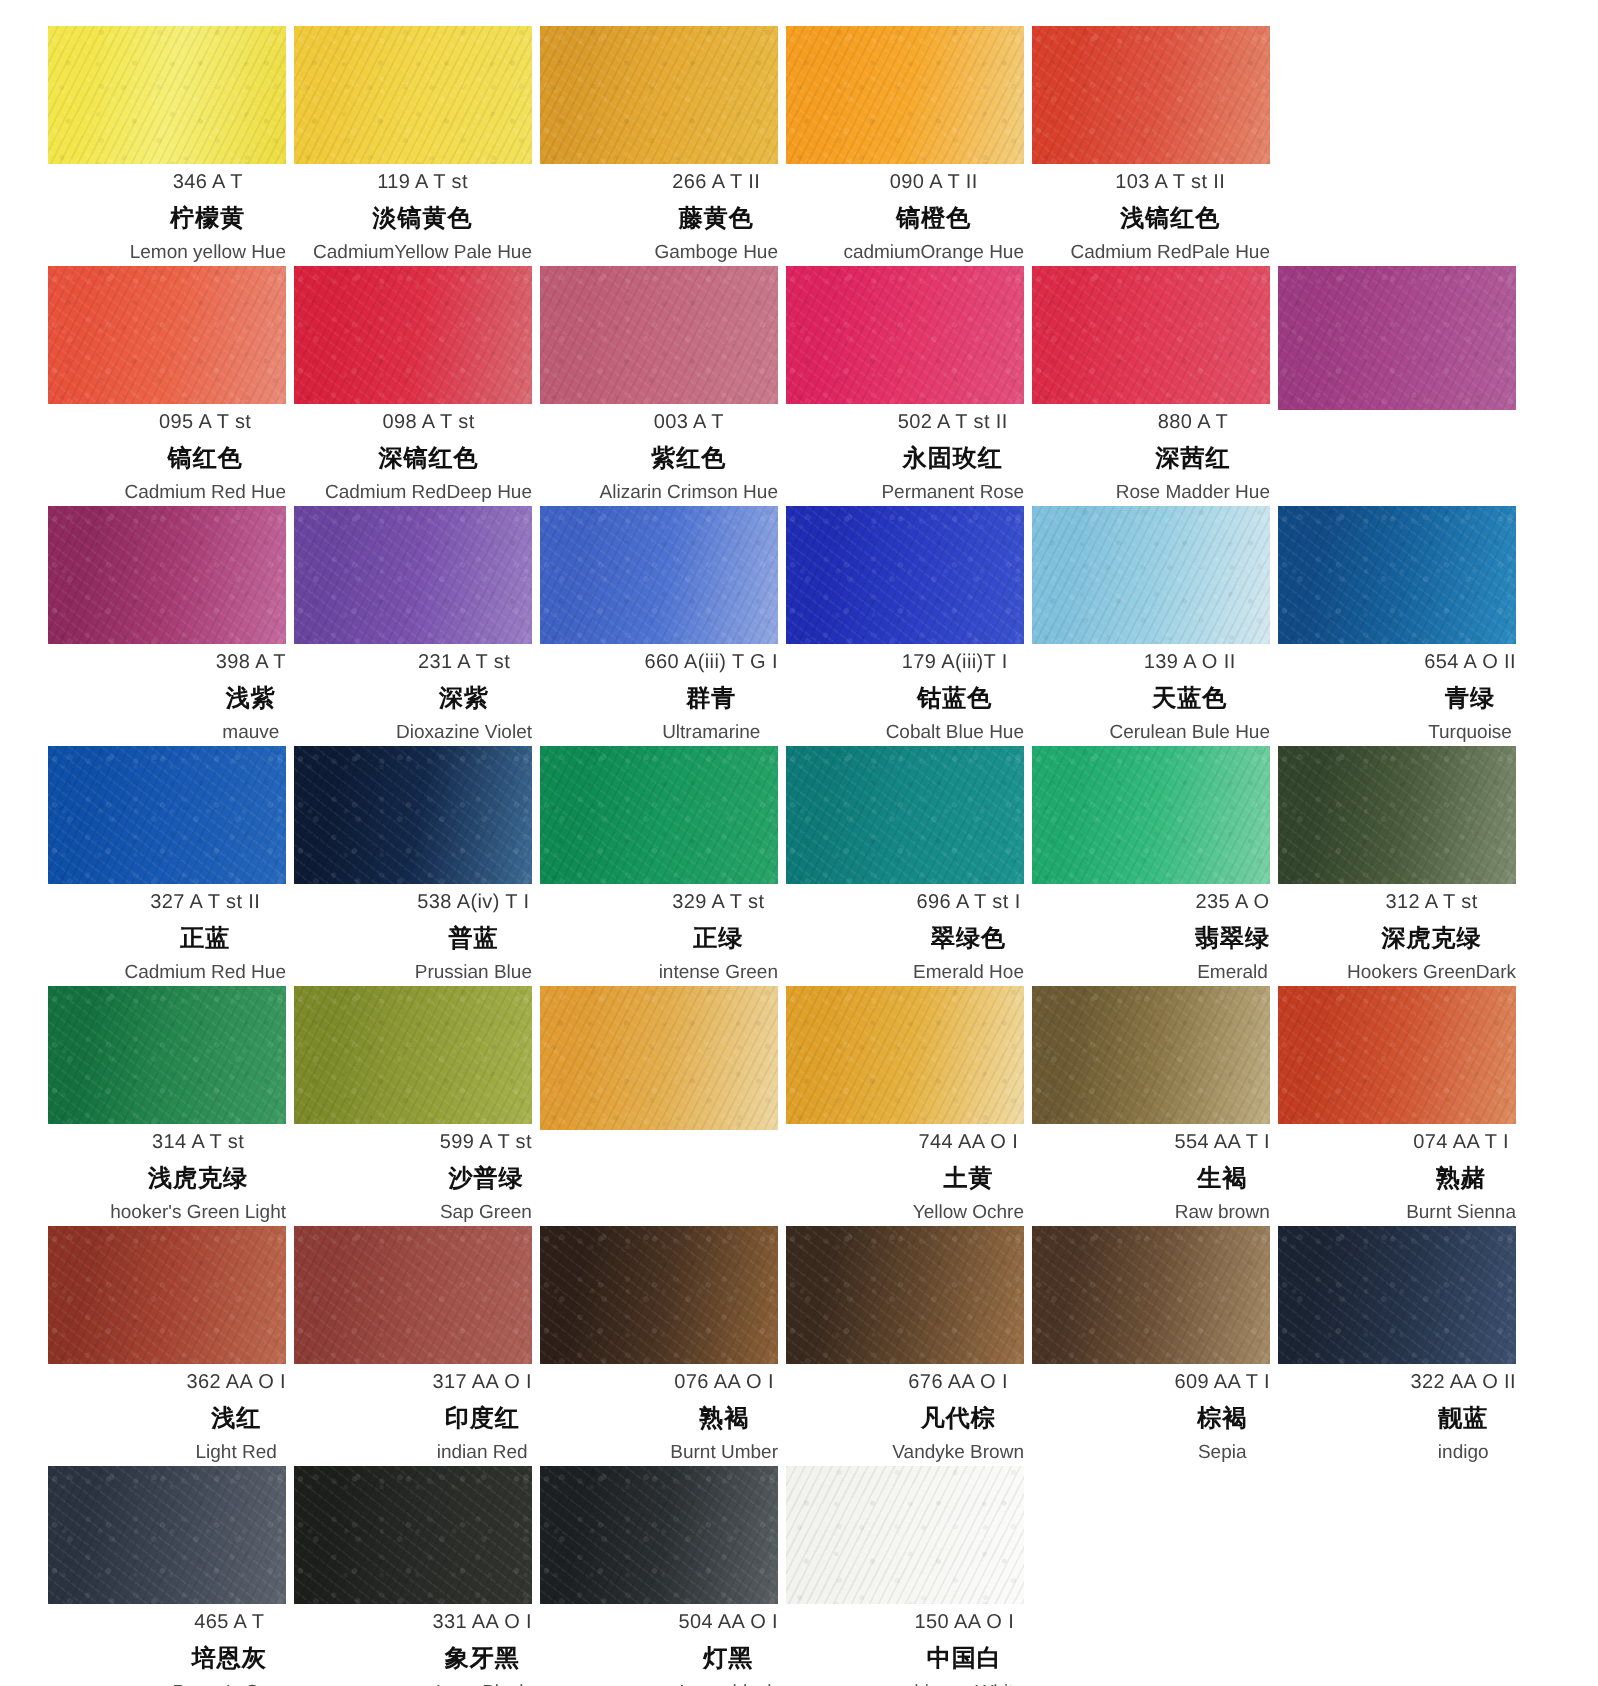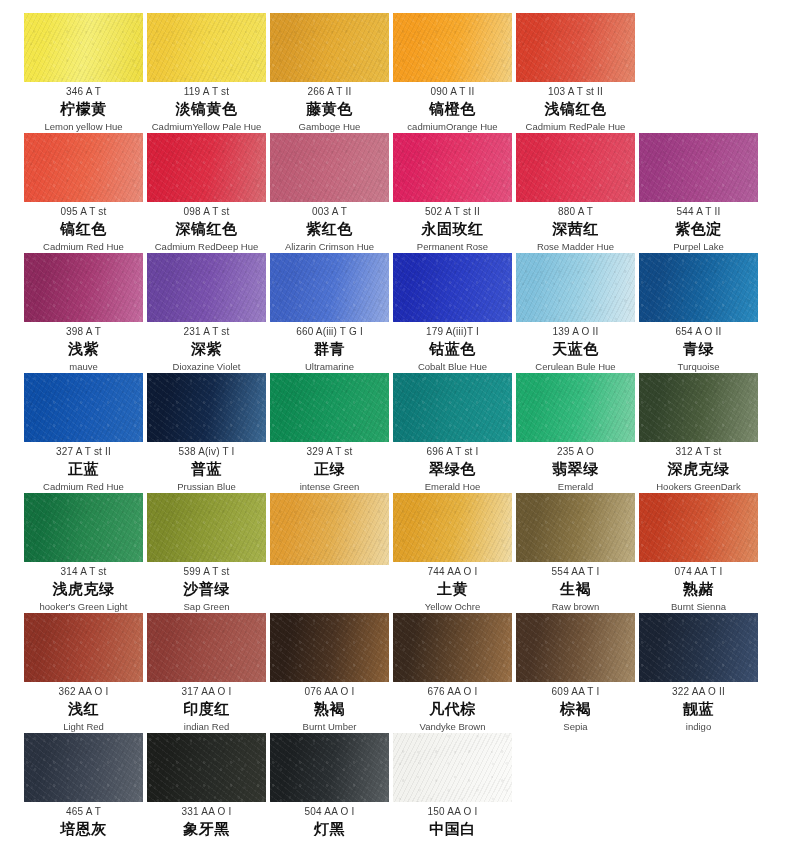--- a/index.html
+++ b/index.html
@@ -34,21 +34,21 @@
     width: 738px;
     height: 120px;
     margin: 0;
     padding: 0;
   }
   .cell {
     width: 119px;
     margin-right: 4px;
     display: flex;
     flex-direction: column;
-    align-items: center;
+    align-items: flex-end;
     box-sizing: border-box;
   }
   .cell:last-child { margin-right: 0; }
   .cell.empty { visibility: hidden; }
 
   .swatch {
     position: relative;
     width: 119px;
     height: 72px;
     overflow: hidden;
@@ -92,21 +92,21 @@
   }
   .code {
     font-size: 10px;
     color: #3a3a3a;
     letter-spacing: 0.2px;
     height: 12px;
     line-height: 12px;
     white-space: nowrap;
   }
   .cn {
-    font-size: 15px;
+    font-size: 12px;
     font-weight: bold;
     color: #111111;
     letter-spacing: 0.5px;
     height: 20px;
     line-height: 20px;
     margin-top: 1px;
     white-space: nowrap;
   }
   .en {
     font-size: 9.5px;
@@ -244,25 +244,20 @@
             <div class="cn">深茜红</div>
             <div class="en">Rose Madder Hue</div>
           </div>
         </div>
         <div class="cell">
           <div class="swatch">
             <div class="wash" style="background: linear-gradient(100deg, rgb(156, 58, 130) 0%, rgb(156, 58, 130) 18%, rgb(168, 71, 140) 52%, rgb(177, 95, 156) 100%);"></div>
             <div class="tex"></div>
             <div class="grain"></div>
           </div>
-          <div class="label">
-            <div class="code">544 A T II</div>
-            <div class="cn">紫色淀</div>
-            <div class="en">Purpel Lake</div>
-          </div>
         </div>
       </div>
       <div class="row">
         <div class="cell">
           <div class="swatch">
             <div class="wash" style="background: linear-gradient(100deg, rgb(142, 42, 94) 0%, rgb(142, 42, 94) 18%, rgb(166, 58, 114) 52%, rgb(196, 106, 158) 100%);"></div>
             <div class="tex"></div>
             <div class="grain"></div>
           </div>
           <div class="label">

